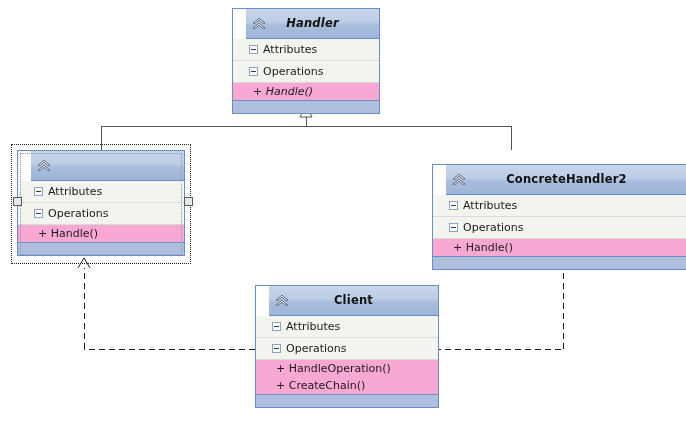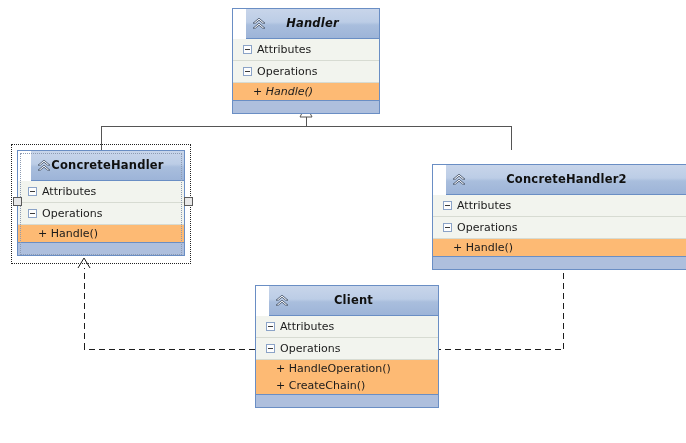--- a/index.html
+++ b/index.html
@@ -43,34 +43,34 @@
     width:16px;height:16px;display:block;
   }
   .uml-body{background:#ffffff;}
   .compartment{
     position:relative;
     box-sizing:border-box;
     height:22px;
     background:#f2f4ee;
     border-bottom:1px solid #d7dbd2;
     display:flex;align-items:center;
-    padding-left:10px;
+    padding-left:16px;
     font-size:11px;
   }
   .compartment:first-child{border-top:none;}
   .toggle{
     width:9px;height:9px;box-sizing:border-box;
     border:1px solid #8ba3c7;background:#fdfdfd;
     position:relative;margin-right:5px;flex:none;
   }
   .toggle:before{
     content:"";position:absolute;left:1px;right:1px;top:3px;height:1px;background:#3a3a3a;
   }
   .comp-label{line-height:1;}
-  .member-list{background:#fdba74;}
+  .member-list{background:#f9a8d4;}
   .member{
     height:17px;line-height:17px;
     padding-left:20px;
     font-size:11px;white-space:nowrap;
   }
   .member.italic{font-style:italic;}
   .uml-footer{
     height:12px;
     background:#aebfdd;
     border-top:1px solid #6a8ec4;
@@ -158,21 +158,20 @@
   </div>
 
   <div class="sel-outline" style="left:11px;top:144px;width:180px;height:120px;"></div>
 
   <div class="uml-class" style="left:17px;top:150px;width:168px;">
     <div class="uml-header">
       <svg class="class-icon" viewBox="0 0 16 16">
         <path d="M8 2.2 L14 7.2 L11.6 7.2 L8 4.2 L4.4 7.2 L2 7.2 Z" fill="#fbfcfe" stroke="#4c5a70" stroke-width="0.9" stroke-linejoin="round"></path>
         <path d="M8 7.2 L14 12.2 L11.6 12.2 L8 9.2 L4.4 12.2 L2 12.2 Z" fill="#fbfcfe" stroke="#4c5a70" stroke-width="0.9" stroke-linejoin="round"></path>
       </svg>
-      <span class="uml-title">ConcreteHandler</span>
     </div>
     <div class="uml-body">
       <div class="compartment">
         <span class="toggle"></span>
         <span class="comp-label">Attributes</span>
       </div>
       <div class="compartment">
         <span class="toggle"></span>
         <span class="comp-label">Operations</span>
       </div>

